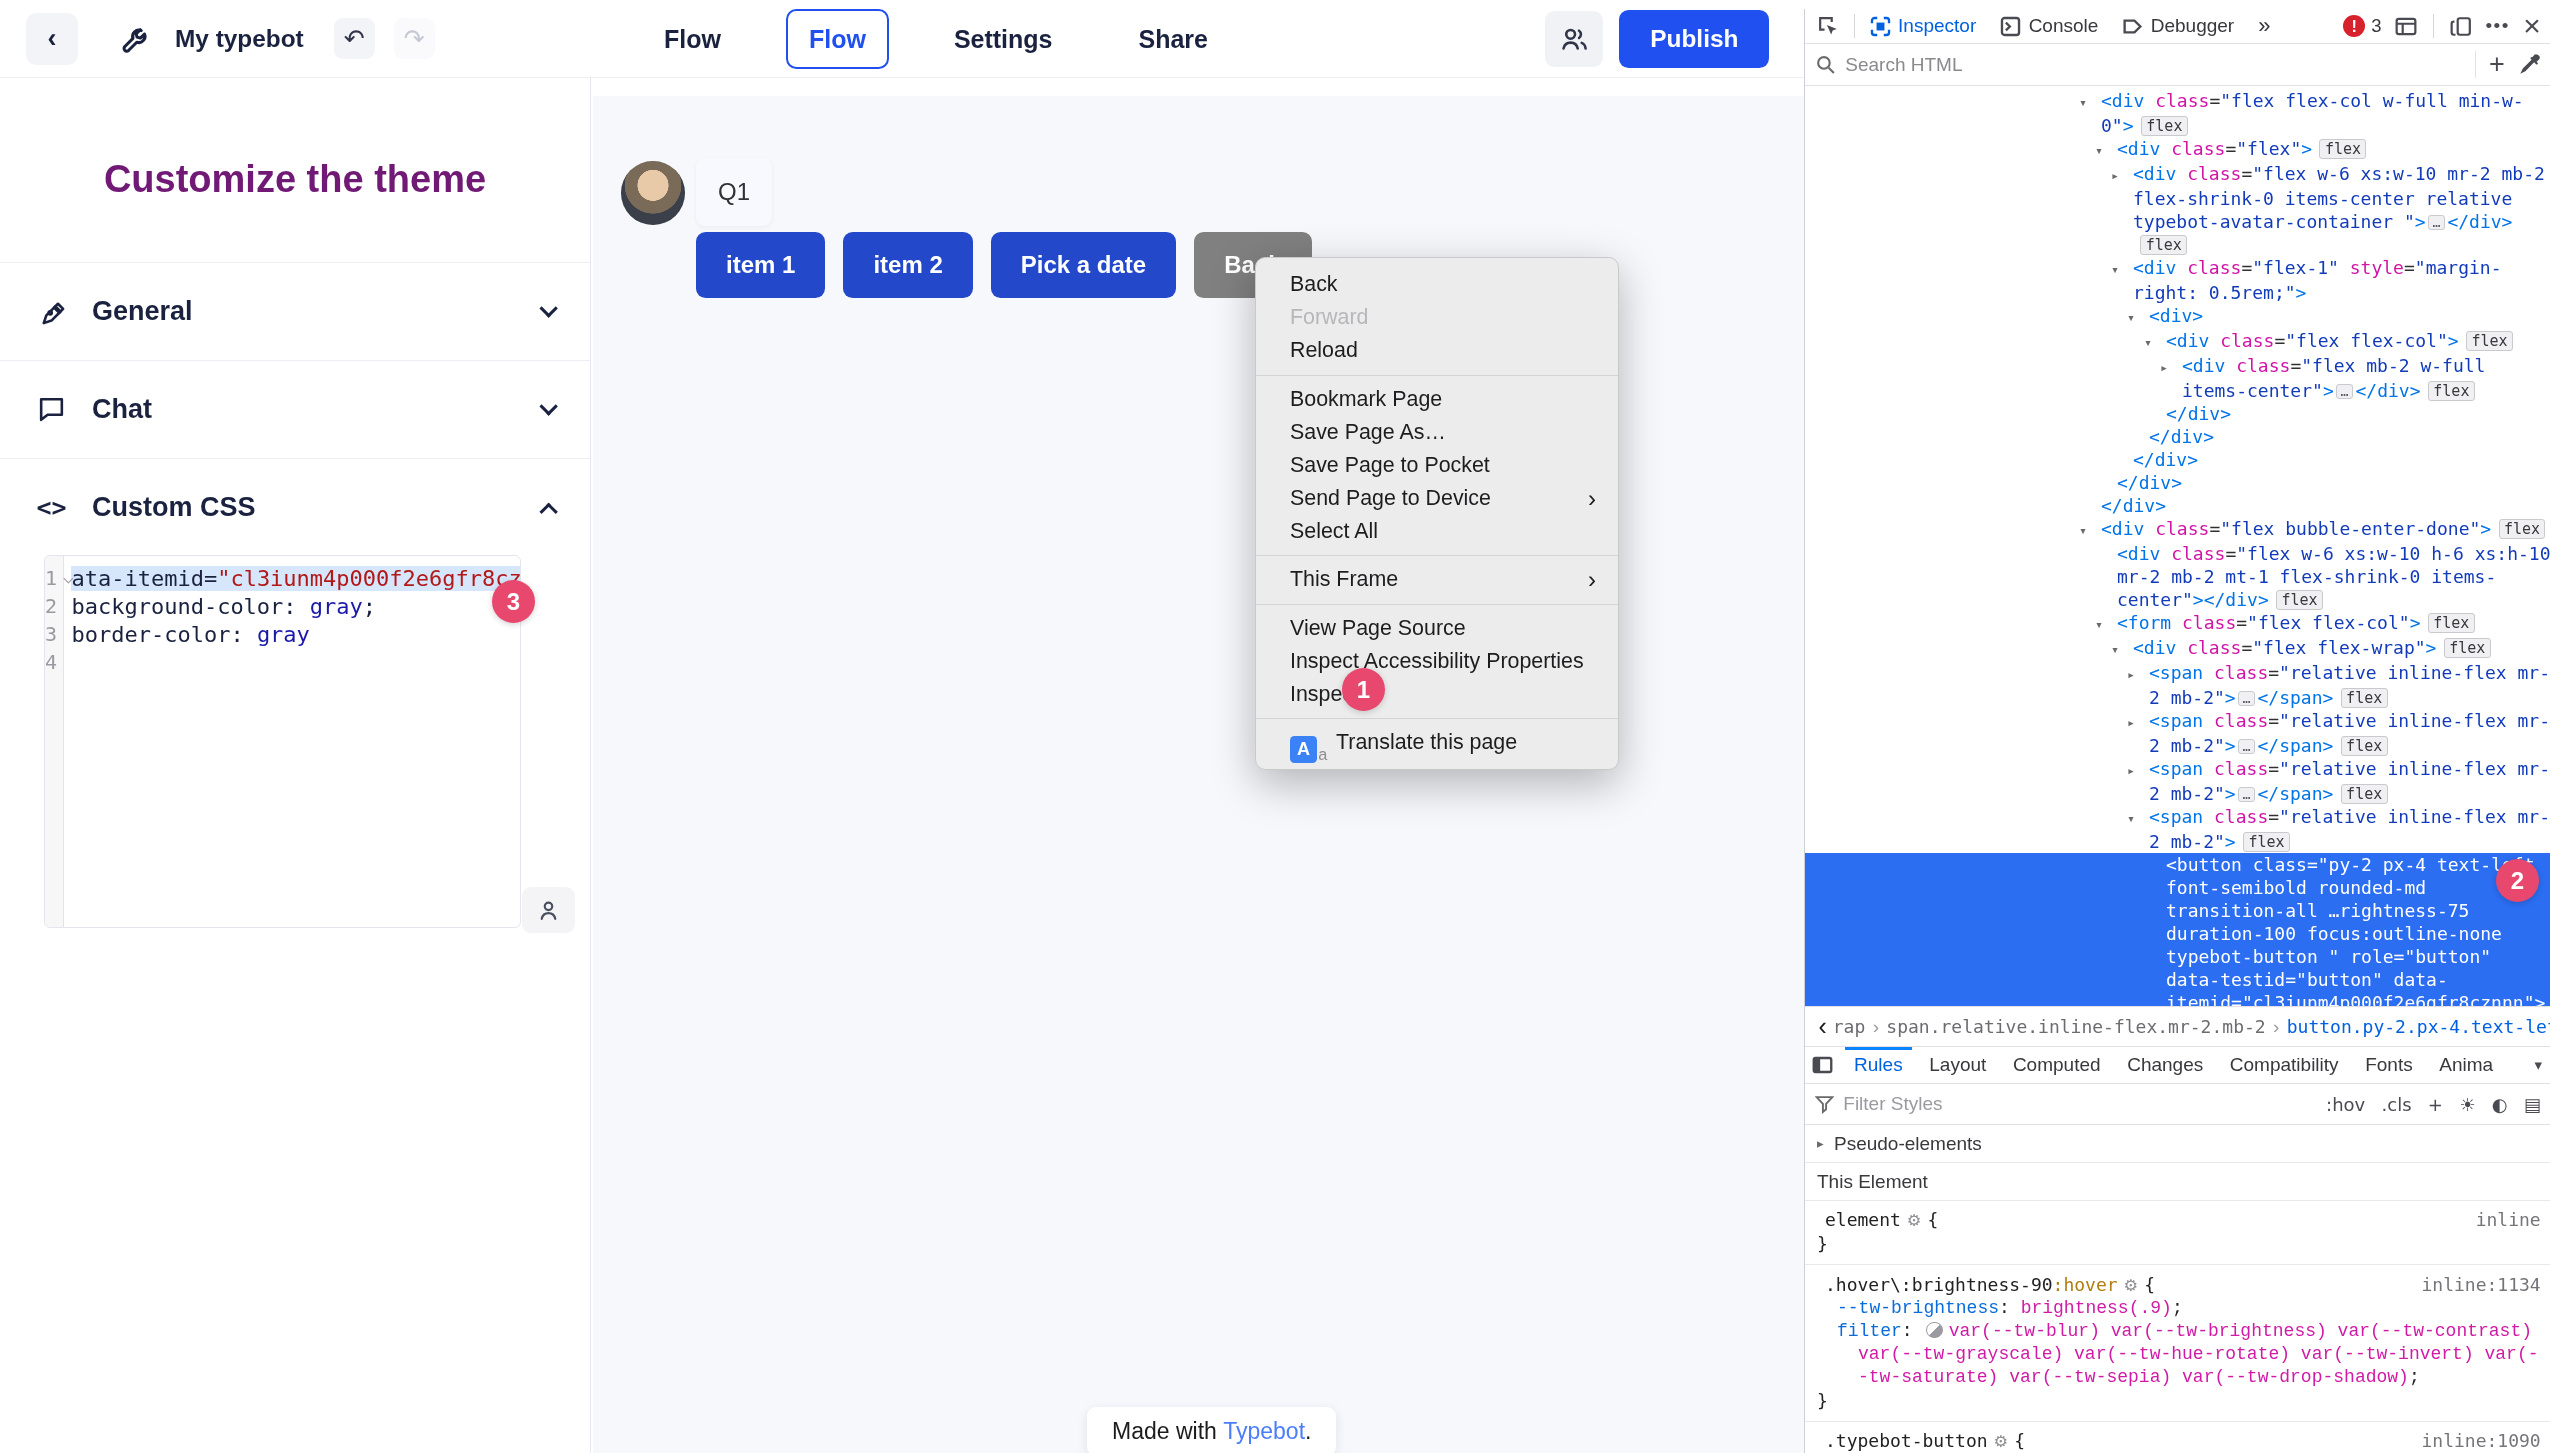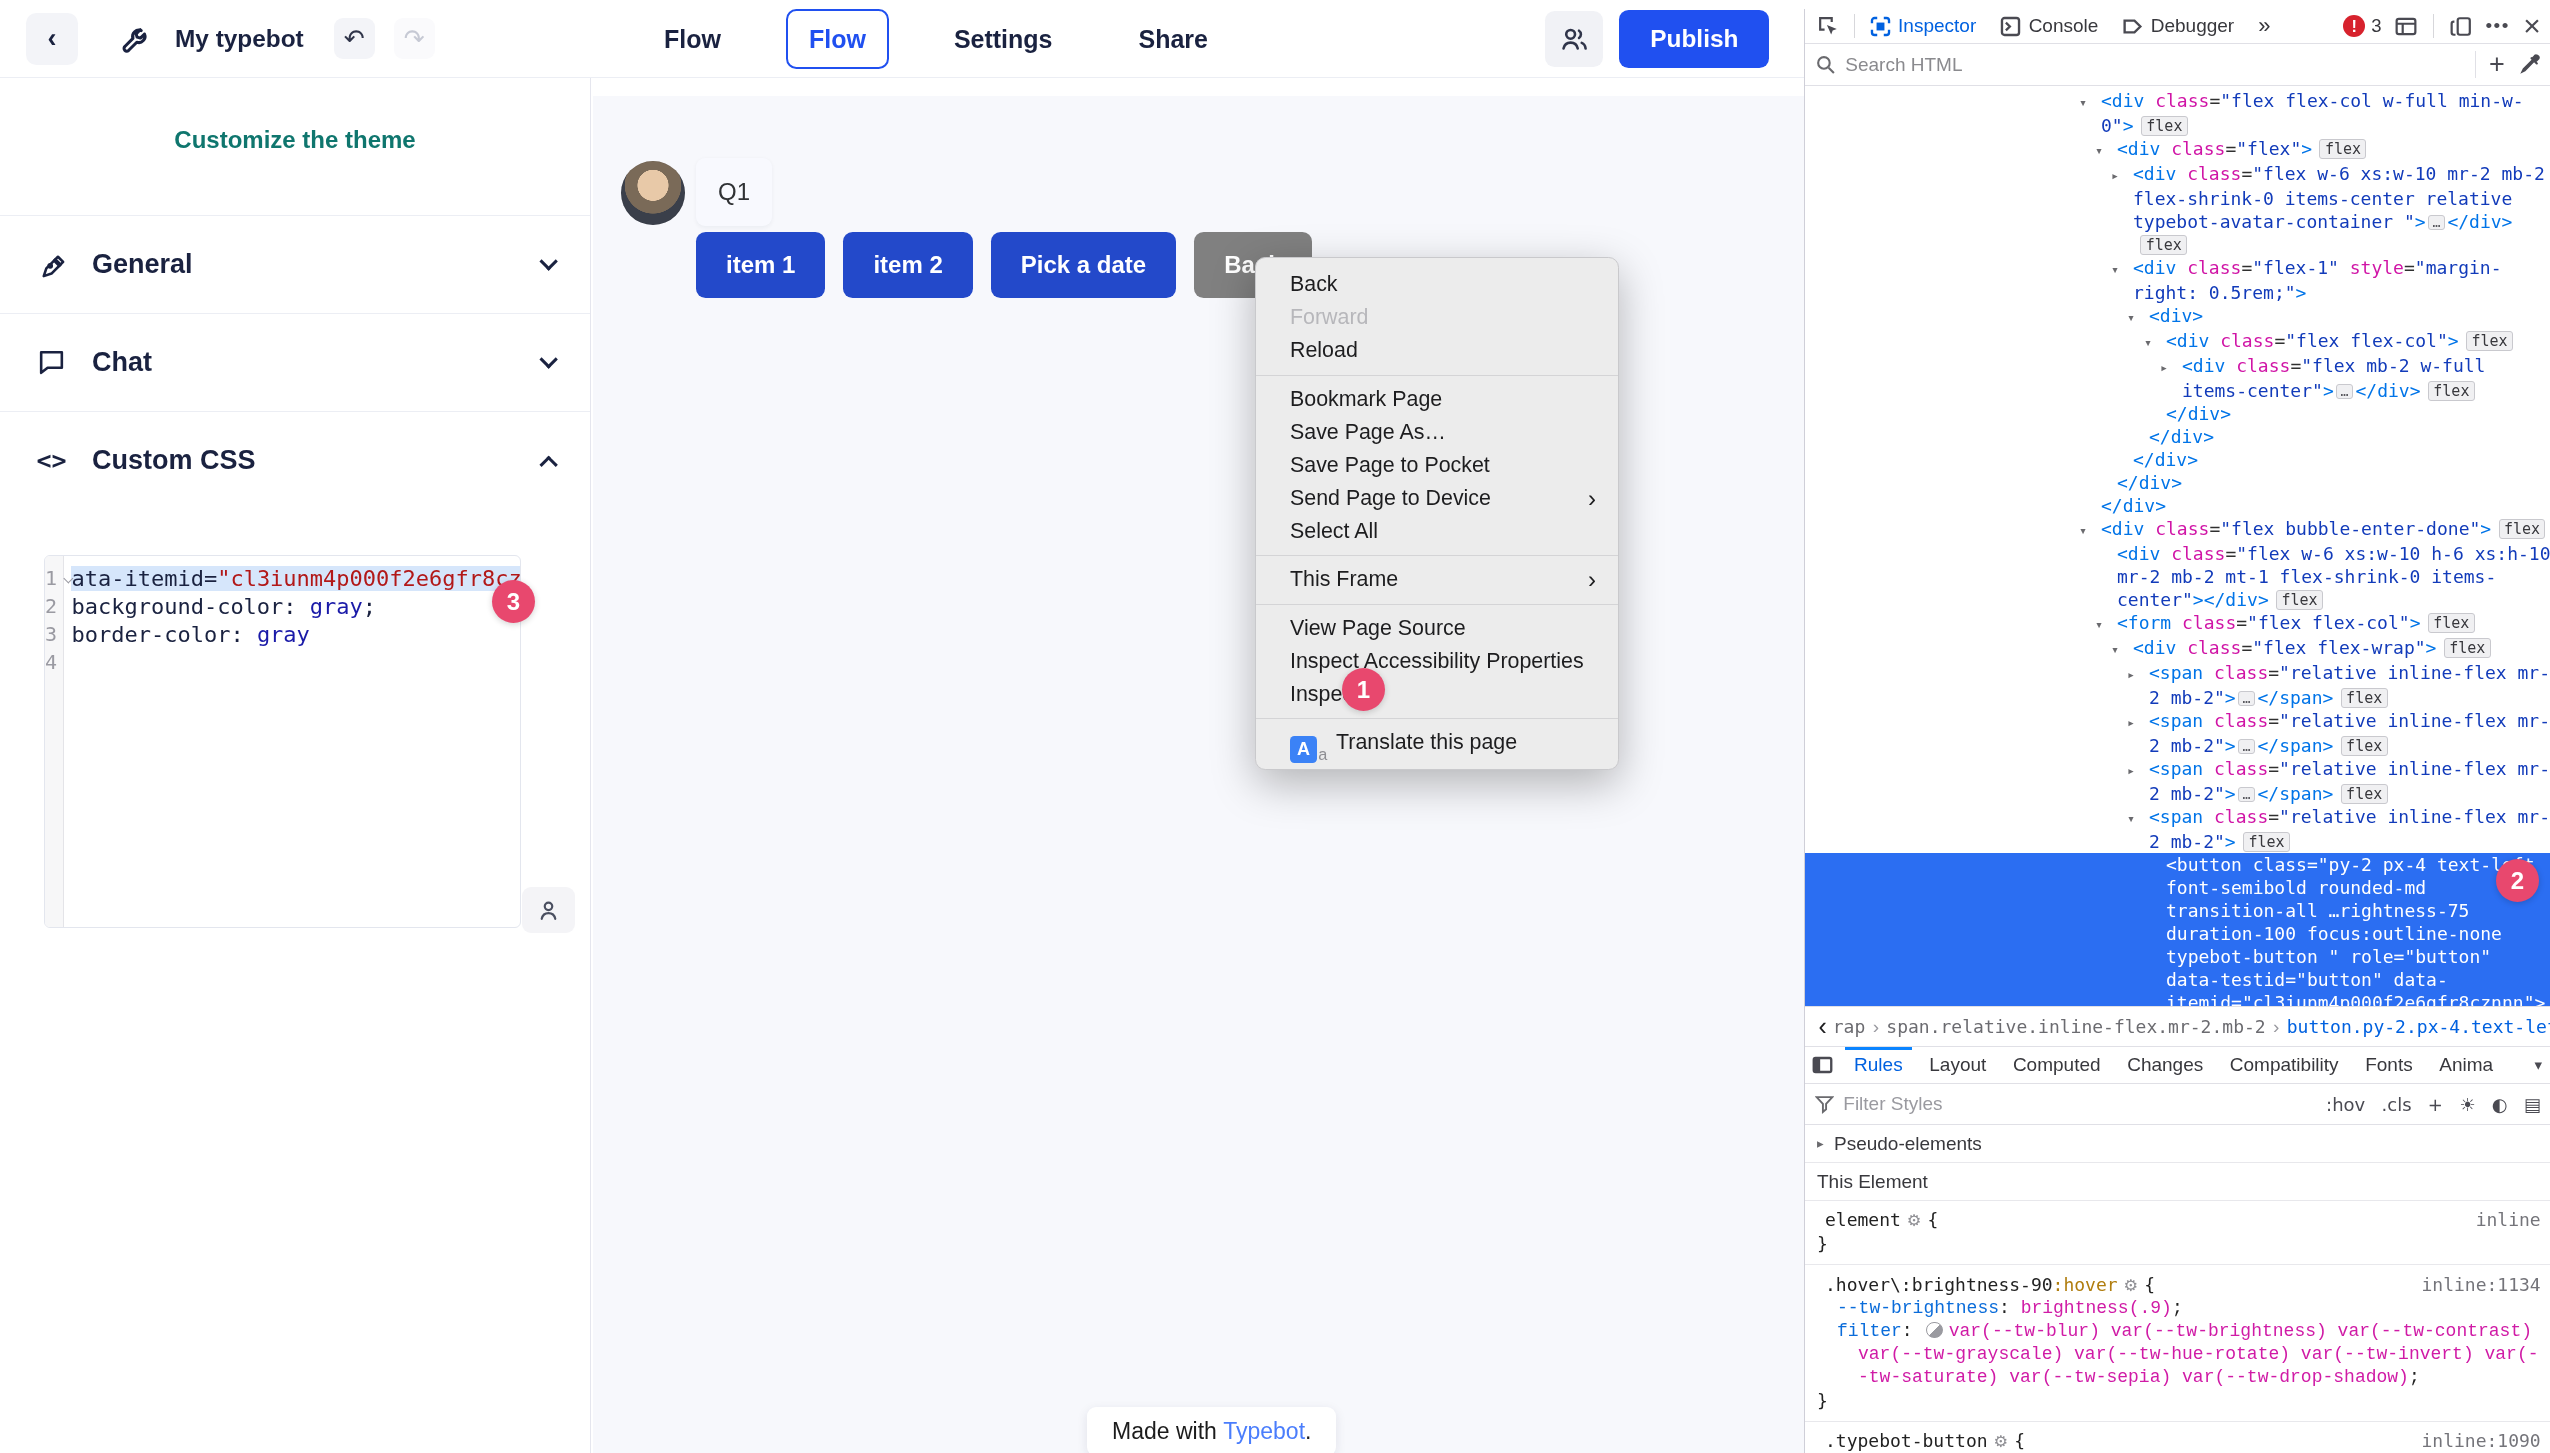--- a/index.html
+++ b/index.html
@@ -17,21 +17,21 @@
   .ur-btn.disabled { background:#fafafc; color:#c6c9d4; }
   .tabs { position:absolute; left:643px; top:0; height:78px; display:flex; align-items:center; gap:44px; }
   .tab { font-size:25px; font-weight:600; color:#1a2240; padding:13.3px 21px; cursor:pointer; }
   .tab.active { color:var(--c-accent); border:2.2px solid var(--c-accent); border-radius:10.3px; }
   .hright { position:absolute; right:1804px; margin-right:59px; right:auto; left:1545px; top:10.3px; display:flex; gap:16.3px; align-items:center; }
   .users-btn { width:58px; height:56px; border-radius:9.6px; background:#f1f2f6; display:flex; align-items:center; justify-content:center; }
   .publish-btn { height:58px; padding:8px 31px; border-radius:9.6px; background:var(--c-accent); color:#fff; font-size:24.4px; font-weight:600; display:flex; align-items:center; cursor:pointer; }
 
   
   .sidebar { position:absolute; left:0; top:78px; width:591px; height:1376px; background:#fff; border-right:1.5px solid #e5e6ee; z-index:4; }
-  .sb-title { text-align:center; margin-top:48px; font-size:24px; font-weight:bold; color:#0f766e; }
+  .sb-title { text-align:center; margin-top:80px; font-size:38px; font-weight:bold; color:#701a75; }
   .sections { margin-top:61px; }
   .section-row { height:98px; border-top:1.5px solid #eceef4; display:flex; align-items:center; padding:0 35px; cursor:pointer; }
   .section-label { font-size:27px; font-weight:bold; margin-left:24px; flex:1; }
   .chev { width:13.3px; height:13.3px; border-right:3px solid #1a2240; border-bottom:3px solid #1a2240; transform:rotate(45deg); margin-top:-6px; }
   .chev.up { transform:rotate(-135deg); margin-top:7.4px; }
   .sec-icon { width:33px; height:33px; display:flex; align-items:center; justify-content:center; color:#1a2240; font-weight:bold; }
 
   
   .editor { position:absolute; left:44px; top:477px; width:477px; height:373px; border:1.5px solid #e3e6ee; border-radius:6px; background:#fff; display:flex; overflow:hidden; font-family:"DejaVu Sans Mono", monospace; }
   .gutter { width:46px; background:#f7f7f8; border-right:1.5px solid #e4e4e8; padding-top:10.3px; }

